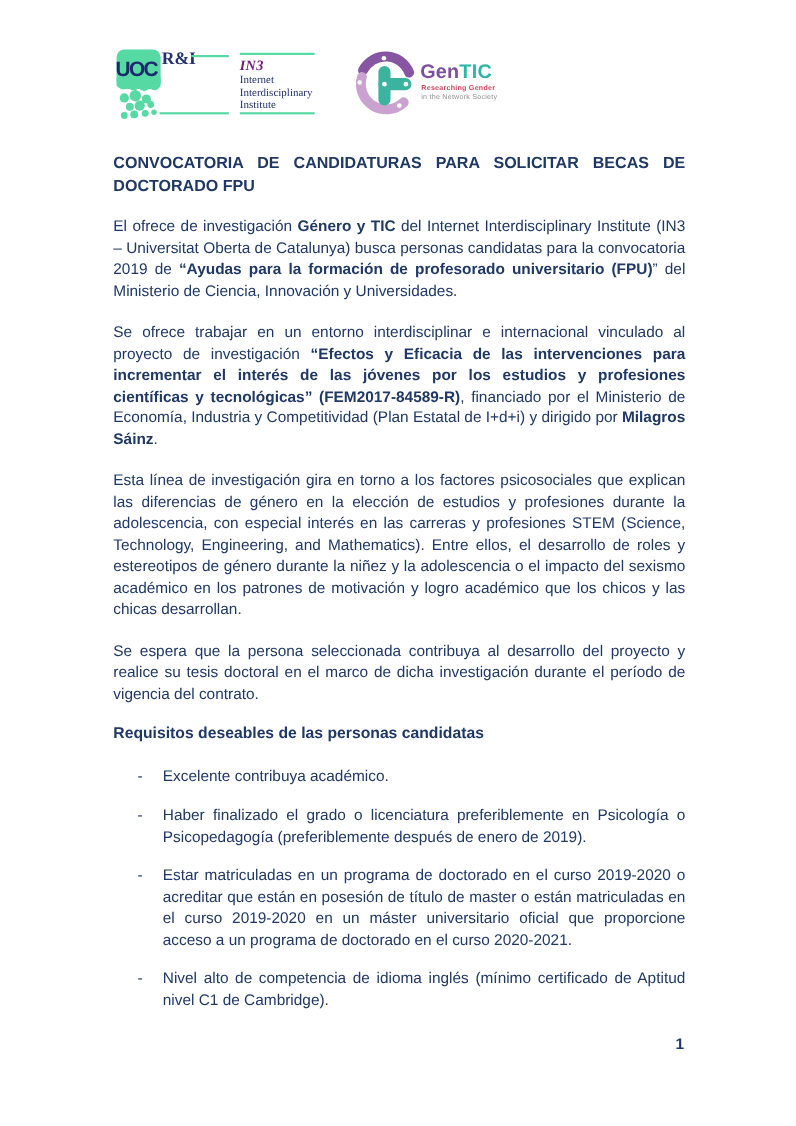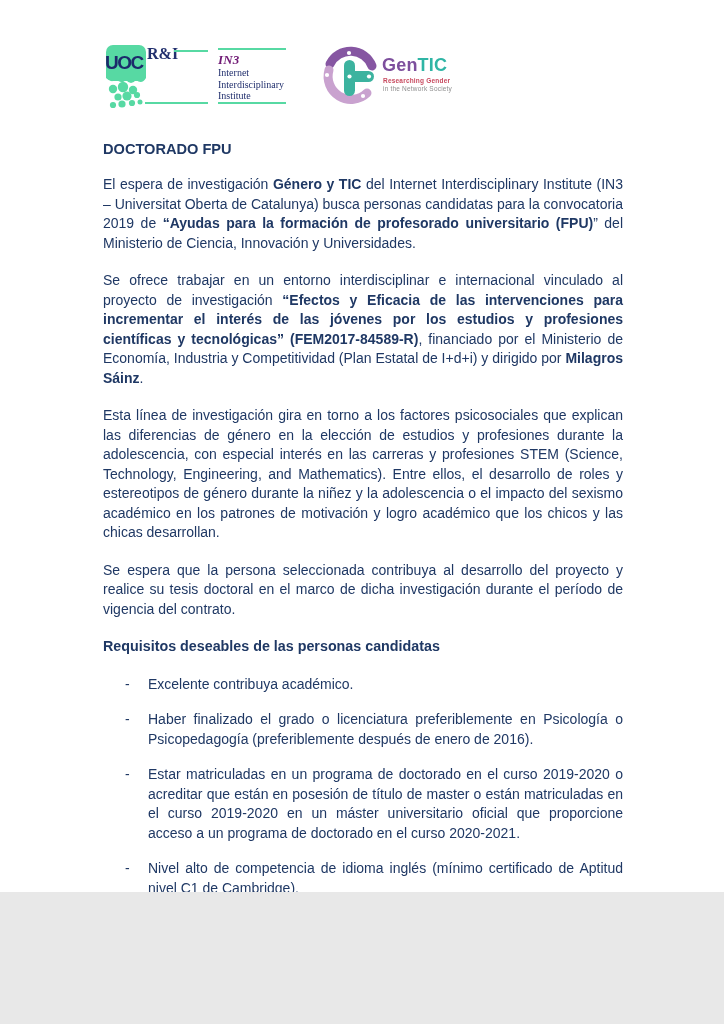--- a/index.html
+++ b/index.html
@@ -1,20 +1,20 @@
 <!DOCTYPE html>
 <html><head>
 <meta charset="utf-8">
 <style>
   * { box-sizing: border-box; margin: 0; padding: 0; }
   html,body { background:#e8e8e8; }
   .page {
     position: relative;
     width: 724px;
-    height: 892px;
+    height: 1024px;
     background: #ffffff;
     margin: 0 auto;
     font-family: "Liberation Sans", "DejaVu Sans", sans-serif;
     color: #1f3864;
     overflow: hidden;
   }
   .greenline { position: absolute; height: 2px; background: #57d9a3; }
   .uoc-logo-svg { position: absolute; left: 104px; top: 42px; }
   .rni {
     position: absolute; left: 147px; top: 45px;
@@ -115,40 +115,41 @@
       <circle cx="29.5" cy="32.5" r="2.1" fill="#ffffff"></circle>
       <circle cx="49" cy="32.5" r="2.1" fill="#ffffff"></circle>
     </svg>
     <div class="gentic-word"><span class="gen">Gen</span><span class="tic">TIC</span></div>
     <div class="gentic-tag1">Researching Gender</div>
     <div class="gentic-tag2">in the Network Society</div>
   </div>
 
   <div class="doc">
     <div class="title-block">
+      <div class="title-line-1">CONVOCATORIA DE CANDIDATURAS PARA SOLICITAR BECAS DE</div>
       <div class="title-line-2">DOCTORADO FPU</div>
     </div>
 
     <div class="paras">
-        <p><span>El espera de investigación </span><b>Género y TIC</b><span> del Internet Interdisciplinary Institute (IN3 – Universitat Oberta de Catalunya) busca personas candidatas para la convocatoria 2019 de </span><b>“Ayudas para la formación de profesorado universitario (FPU)</b><span>” del Ministerio de Ciencia, Innovación y Universidades.</span></p>
+        <p><span>El ofrece de investigación </span><b>Género y TIC</b><span> del Internet Interdisciplinary Institute (IN3 – Universitat Oberta de Catalunya) busca personas candidatas para la convocatoria 2019 de </span><b>“Ayudas para la formación de profesorado universitario (FPU)</b><span>” del Ministerio de Ciencia, Innovación y Universidades.</span></p>
         <p><span>Se ofrece trabajar en un entorno interdisciplinar e internacional vinculado al proyecto de investigación </span><b>“Efectos y Eficacia de las intervenciones para incrementar el interés de las jóvenes por los estudios y profesiones científicas y tecnológicas” (FEM2017-84589-R)</b><span>, financiado por el Ministerio de Economía, Industria y Competitividad (Plan Estatal de I+d+i) y dirigido por </span><b>Milagros Sáinz</b><span>.</span></p>
         <p><span>Esta línea de investigación gira en torno a los factores psicosociales que explican las diferencias de género en la elección de estudios y profesiones durante la adolescencia, con especial interés en las carreras y profesiones STEM (Science, Technology, Engineering, and Mathematics). Entre ellos, el desarrollo de roles y estereotipos de género durante la niñez y la adolescencia o el impacto del sexismo académico en los patrones de motivación y logro académico que los chicos y las chicas desarrollan.</span></p>
         <p><span>Se espera que la persona seleccionada contribuya al desarrollo del proyecto y realice su tesis doctoral en el marco de dicha investigación durante el período de vigencia del contrato.</span></p>
       </div>
 
     <h2 class="section-heading">Requisitos deseables de las personas candidatas</h2>
 
     <ul class="reqs">
         <li>
           <span class="marker">-</span>
           <span class="btext">Excelente contribuya académico.</span>
         </li>
         <li>
           <span class="marker">-</span>
-          <span class="btext">Haber finalizado el grado o licenciatura preferiblemente en Psicología o Psicopedagogía (preferiblemente después de enero de 2016).</span>
+          <span class="btext">Haber finalizado el grado o licenciatura preferiblemente en Psicología o Psicopedagogía (preferiblemente después de enero de 2019).</span>
         </li>
         <li>
           <span class="marker">-</span>
           <span class="btext">Estar matriculadas en un programa de doctorado en el curso 2019-2020 o acreditar que están en posesión de título de master o están matriculadas en el curso 2019-2020 en un máster universitario oficial que proporcione acceso a un programa de doctorado en el curso 2020-2021.</span>
         </li>
         <li>
           <span class="marker">-</span>
           <span class="btext">Nivel alto de competencia de idioma inglés (mínimo certificado de Aptitud nivel C1 de Cambridge).</span>
         </li>
       </ul>

